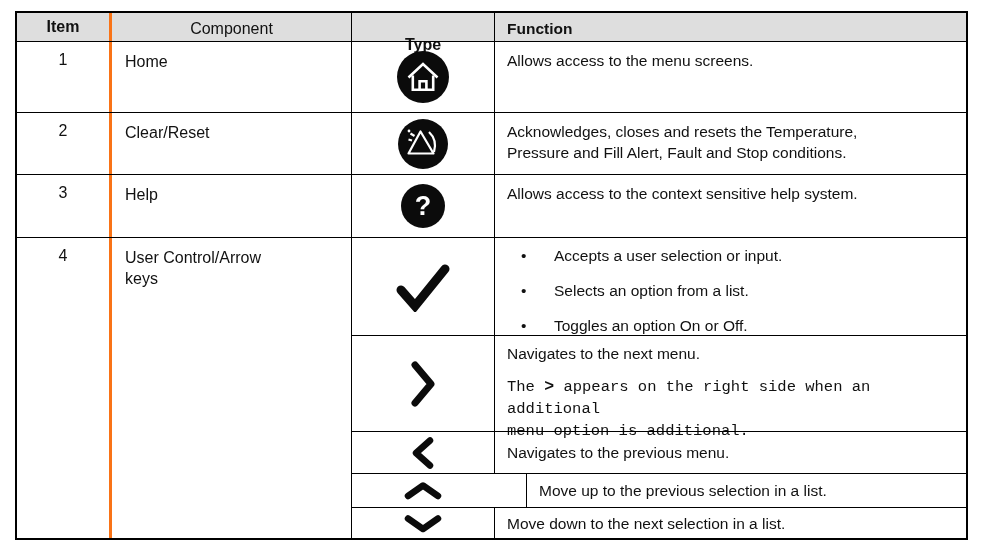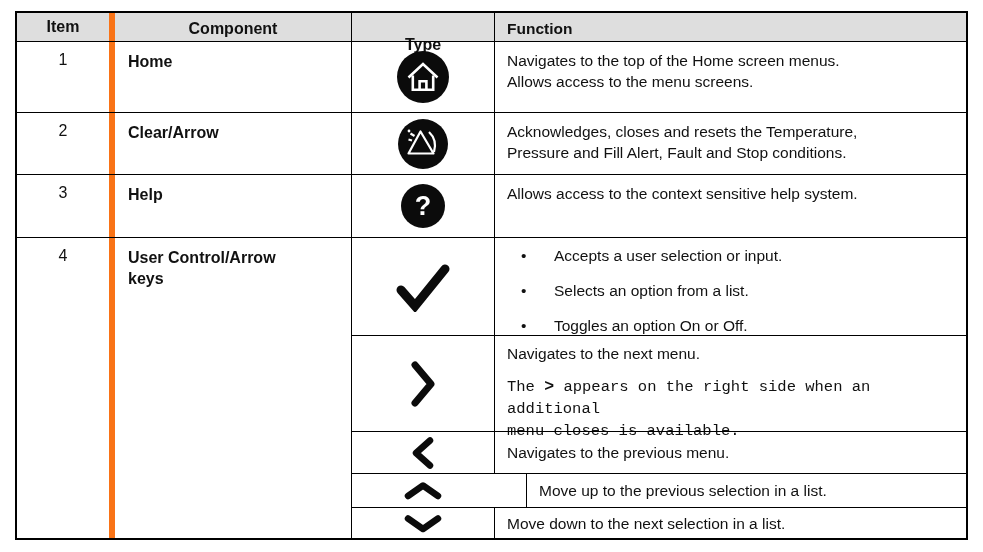--- a/index.html
+++ b/index.html
@@ -18,21 +18,21 @@
   }
   .hrow {
     display: flex; height: 28px; flex: none;
     background: #dedede;
     font-weight: bold; font-size: 16px;
   }
   .row { display: flex; border-top: 1px solid #000; flex: none; }
   .r1 { height: 71px; } .r2 { height: 62px; } .r3 { height: 63px; } .r4 { height: 301px; }
   .c { flex: none; }
   .item  { width: 92px; text-align: center; font-size: 16px; padding-top: 9px; }
-  .comp  { width: 242px; border-left: 6px solid #f97316; font-weight: bold; font-size: 16px;
+  .comp  { width: 242px; border-left: 3px solid #f97316; font-weight: normal; font-size: 16px;
            padding: 9px 10px 0 13px; white-space: pre-line; line-height: 21px; }
   .type  { width: 143px; border-left: 1px solid #000;
            display: flex; align-items: center; justify-content: center; }
   .func  { flex: 1 1 auto; border-left: 1px solid #000; font-size: 15.5px; line-height: 21px;
            padding: 8px 14px 0 12px; }
   .hrow .item { padding-top: 5px; }
   .hrow .comp { text-align: center; padding: 5px 0 0 0; white-space: normal; }
   .hrow .type { display: block; text-align: center; padding-top: 23px; }
   .hrow .func { padding-top: 5px; }
   .r4right { flex: 1 1 auto; display: flex; flex-direction: column; }
@@ -71,28 +71,27 @@
           <circle cx="26" cy="26" r="26" fill="#0b0b0b"></circle>
           <g fill="none" stroke="#ffffff" stroke-width="2.6">
             <path d="M11.5 26.5 L26 13 L40.5 26.5"></path>
             <path d="M15.8 24.5 V38.8 H36.2 V24.5"></path>
             <path d="M22.6 38.8 V30.2 H29.4 V38.8"></path>
           </g>
         </svg>
       </span>
     </div>
     <div class="c func">
-      <div>Navigates to the top of the Home screen menus.</div>
       <div>Allows access to the menu screens.</div>
     </div>
   </div>
 
   <div class="row r2">
     <div class="c item">2</div>
-    <div class="c comp">Clear/Arrow</div>
+    <div class="c comp">Clear/Reset</div>
     <div class="c type">
       <span class="icon">
         <svg width="50" height="50" viewBox="0 0 50 50">
           <circle cx="25" cy="25" r="25" fill="#0b0b0b"></circle>
           <g fill="none" stroke="#ffffff" stroke-width="2.2" stroke-linejoin="round">
             <path d="M22.5 12.5 L35.5 34.5 L10.5 34.5 Z"></path>
             <path d="M31 13 Q 39.5 21 36 33"></path>
             <path d="M12.5 14.5 l 4 2.5"></path>
             <path d="M10.5 20.5 l 3.5 1"></path>
           </g>
@@ -158,21 +157,21 @@
             <svg width="26" height="52" viewBox="0 0 26 52">
               <path d="M5 7 L21 26 L5 45" fill="none" stroke="#0b0b0b" stroke-width="7" stroke-linecap="round" stroke-linejoin="round"></path>
             </svg>
           </span>
         </div>
         <div class="c func">
           <div class="line1">Navigates to the next menu.</div>
           <div class="p2">
             <span>The </span><b>&gt;</b><span> appears on the right side when an additional</span>
           </div>
-          <div class="p2">menu closes is available.</div>
+          <div class="p2">menu option is additional.</div>
         </div>
       </div>
 
       <div class="srow s3">
         <div class="c type">
           <span class="icon">
             <svg width="24" height="34" viewBox="0 0 24 34">
               <path d="M19 4.5 L5 17 L19 29.5" fill="none" stroke="#0b0b0b" stroke-width="6.5" stroke-linecap="round" stroke-linejoin="round"></path>
             </svg>
           </span>

